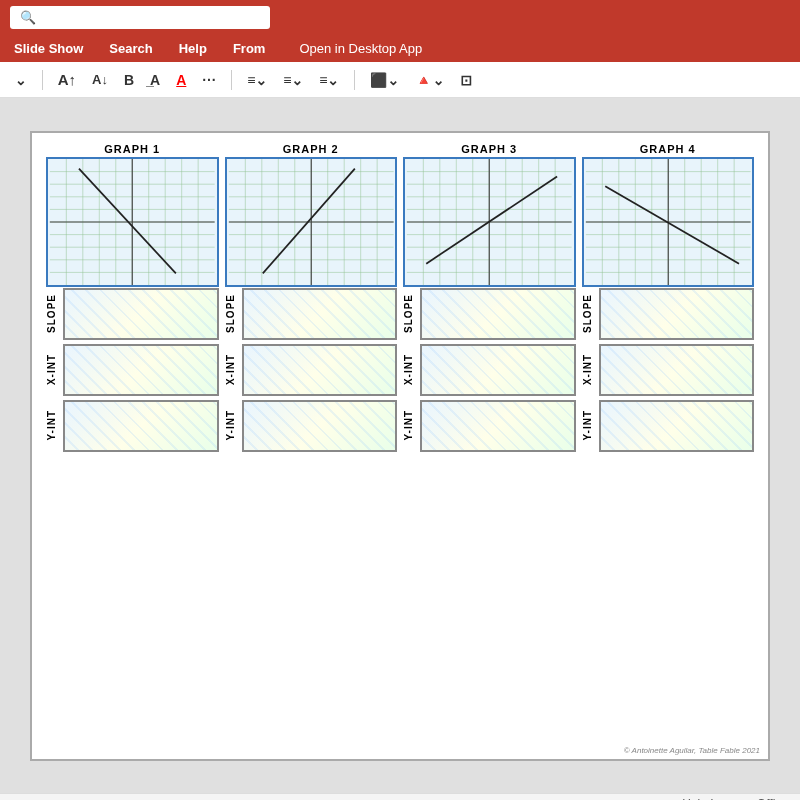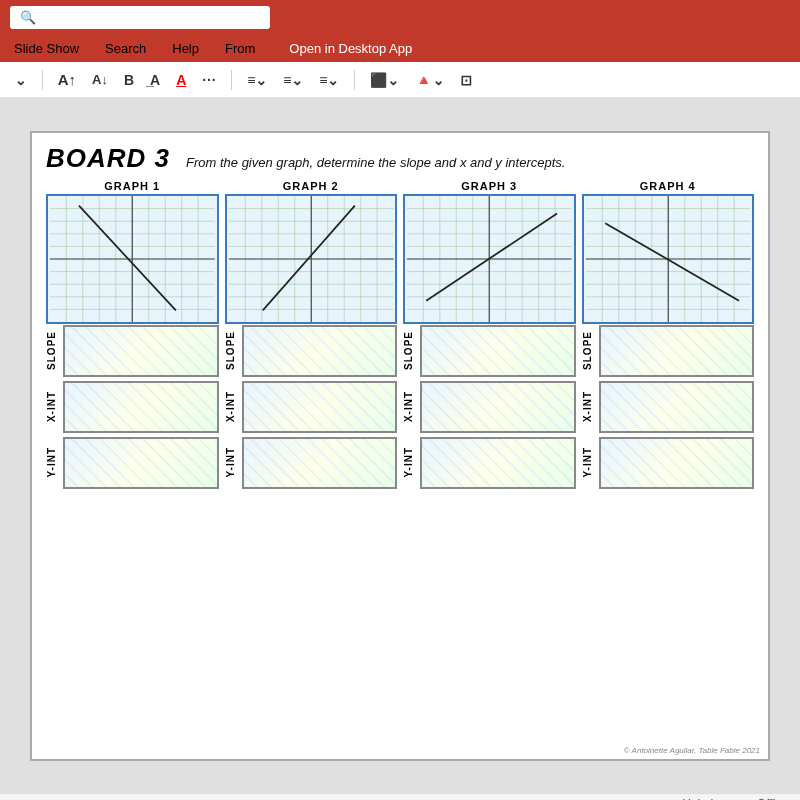--- a/index.html
+++ b/index.html
@@ -44,24 +44,25 @@
 
     
     .menu-bar {
       background: #c0392b;
       display: flex;
       align-items: center;
       padding: 4px 10px;
       gap: 18px;
     }
     .menu-item {
-      color: #000000;
+      color: #ffffff;
       font-size: 13px;
       cursor: pointer;
       padding: 2px 4px;
+      font-weight: bold;
     }
     .menu-open-app {
       color: #fff;
       font-size: 13px;
       cursor: pointer;
       margin-left: 12px;
     }
 
     
     .toolbar {
@@ -272,24 +273,20 @@
   <button class="toolbar-btn">≡⌄</button>
   <div class="toolbar-sep"></div>
   <button class="toolbar-btn">⬛⌄</button>
   <button class="toolbar-btn">🔺⌄</button>
   <button class="toolbar-btn">⊡</button>
 </div>
 
 <div class="main-content">
   <div class="slide">
 
-    <div class="board-header">
-      <span class="board-title">BOARD 3</span>
-      <span class="board-instruction">From the given graph, determine the slope and x and y intercepts.</span>
-    </div>
 
     <div class="graphs-row">
 
       <div class="graph-col">
         <div class="graph-label">Graph 1</div>
         <div class="graph-box">
           <svg class="graph-svg" viewBox="0 0 170 130">
 
             <line x1="0" y1="13" x2="170" y2="13" stroke="#90c090" stroke-width="0.5"></line>
             <line x1="0" y1="26" x2="170" y2="26" stroke="#90c090" stroke-width="0.5"></line>

